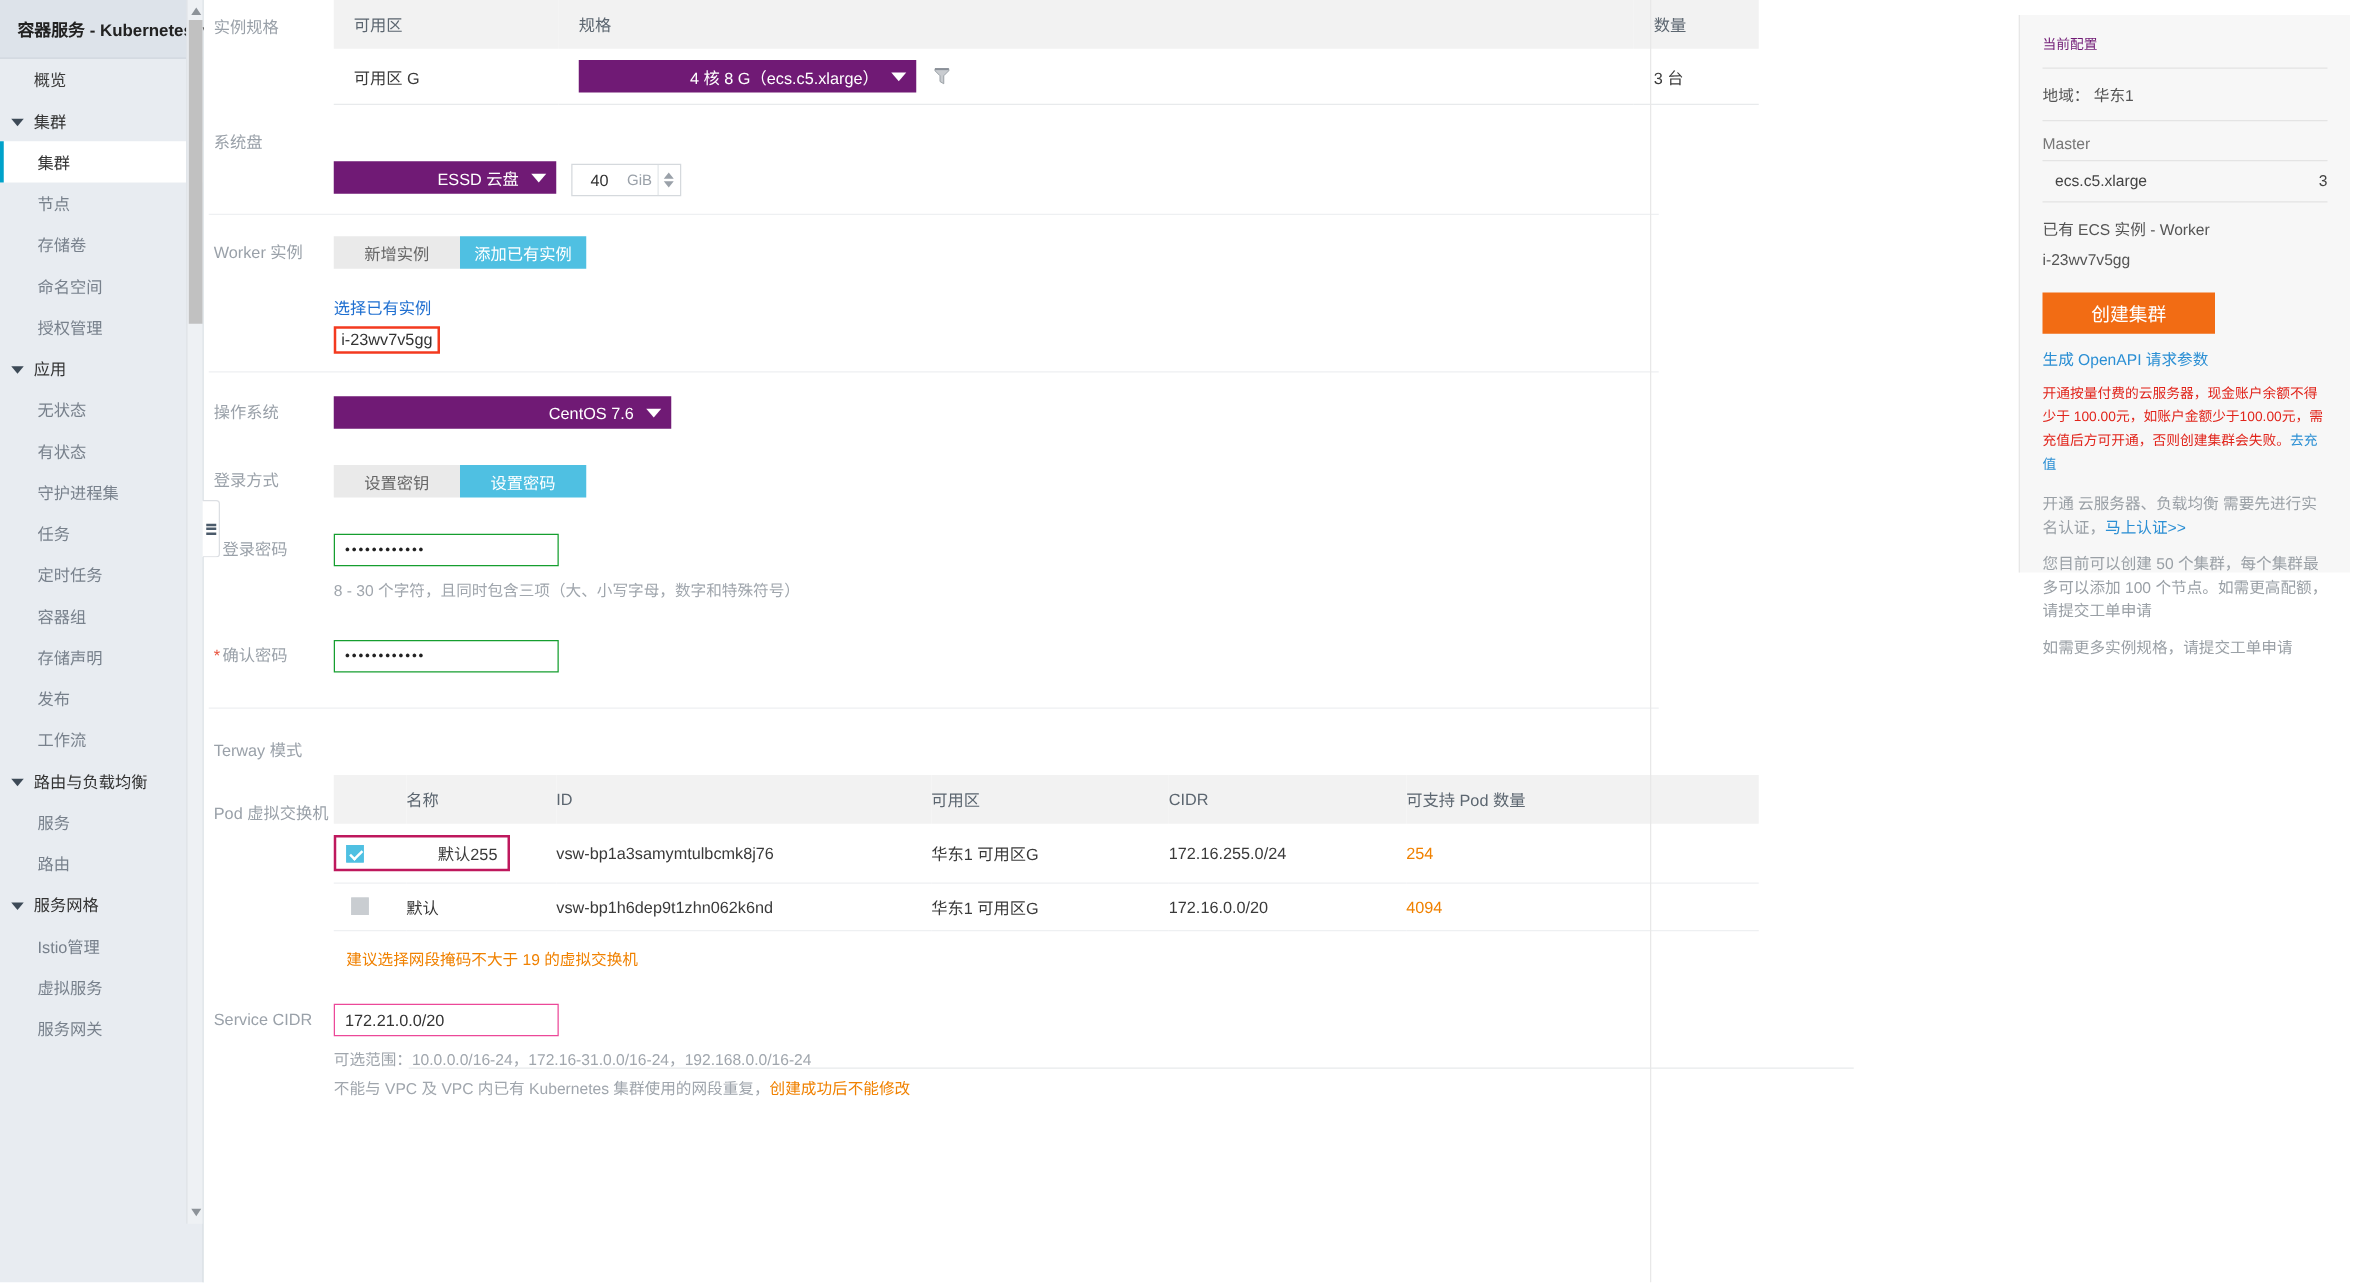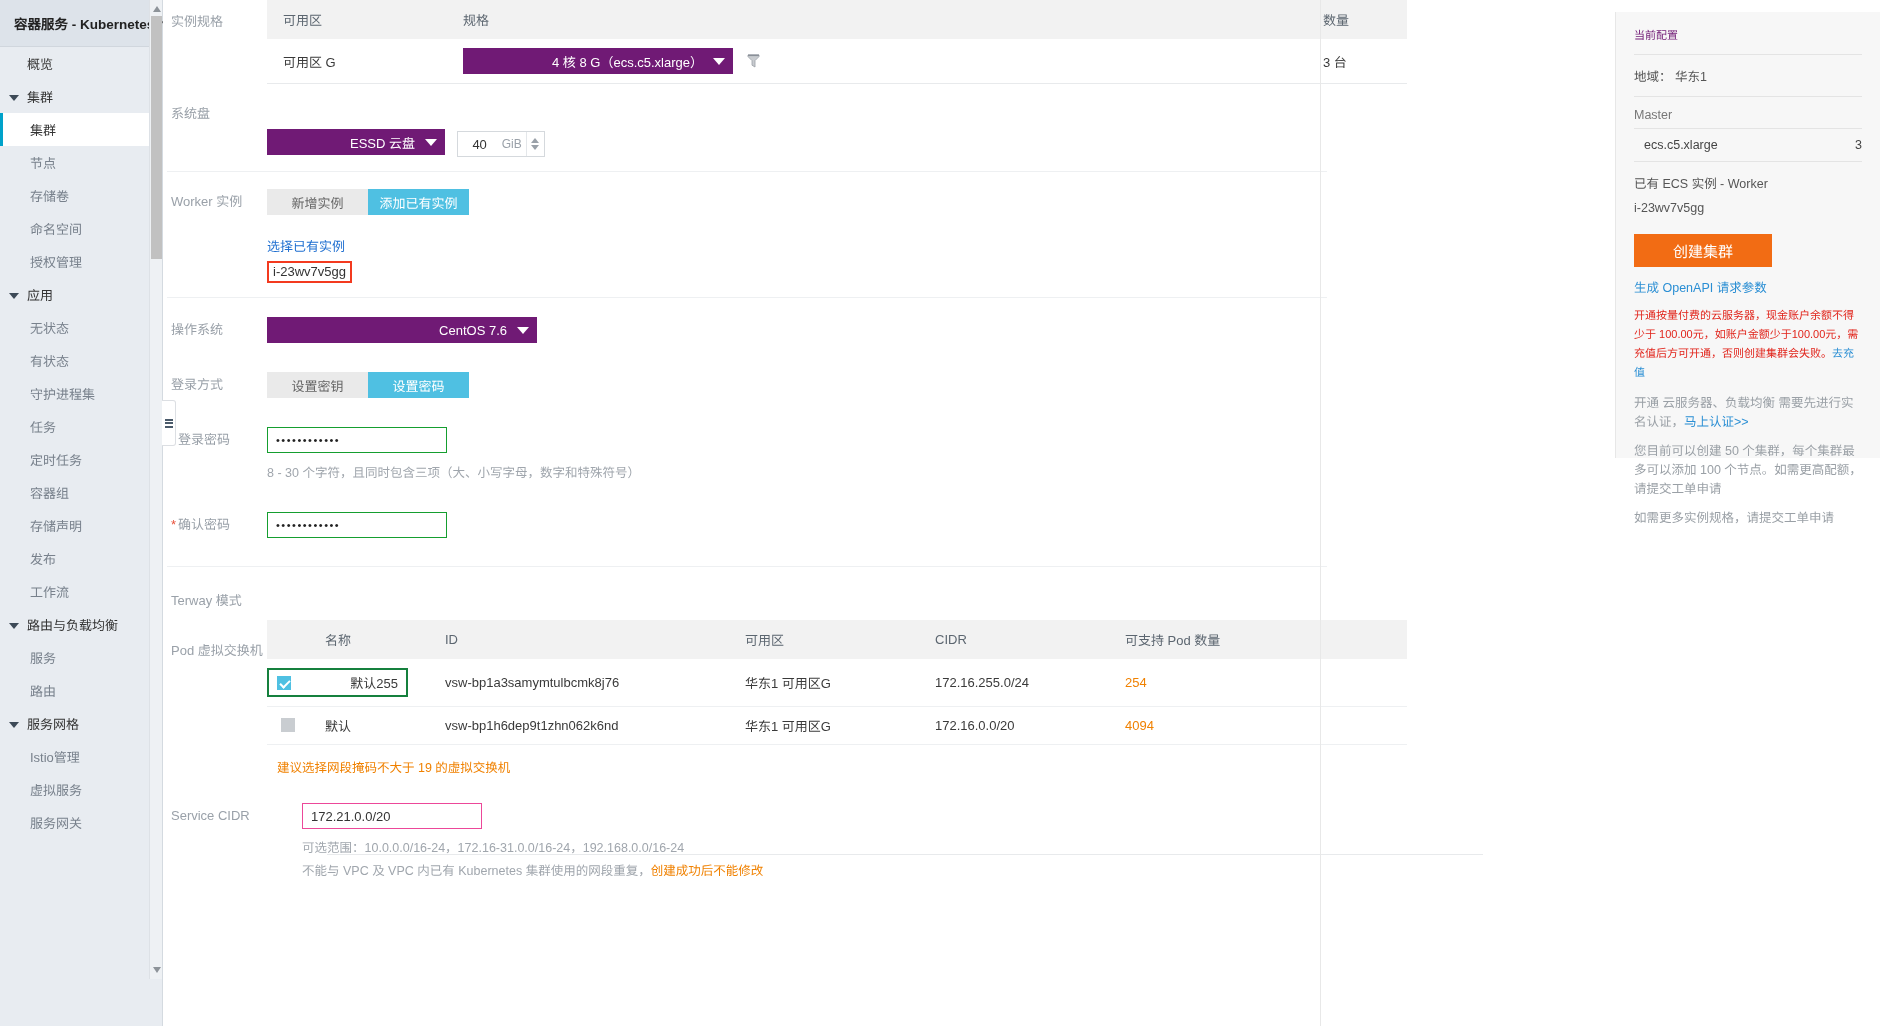--- a/index.html
+++ b/index.html
@@ -247,21 +247,21 @@
   }
   .cb.checked:after {
     content: "";
     position: absolute; left: 4px; top: 1px;
     width: 4px; height: 8px;
     border: solid #fff; border-width: 0 2px 2px 0;
     transform: rotate(45deg);
   }
   .cb.grey { background: #c9cdd1; border-color: #c9cdd1; }
 
-  .checkrow-hl { display: inline-block; border: 2px solid #15803d; padding: 3px 8px; }
+  .checkrow-hl { display: inline-block; border: 2px solid #be185d; padding: 3px 8px; }
 
   
   .rightpanel {
     width: 265px;
     flex: 0 0 265px;
     background: #f7f7f7;
     border-left: 1px solid #e7e7e7;
     padding: 0;
     margin: 12px 14px 0 14px;
     height: 446px;
@@ -566,21 +566,21 @@
                 <td style="padding-left:0;">华东1 可用区G</td>
                 <td style="padding-left:0;">172.16.0.0/20</td>
                 <td style="padding-left:0;color:#f08100;">4094</td>
               </tr>
             </tbody>
           </table>
           <div class="warn" style="padding:12px 0 0 10px;">建议选择网段掩码不大于 19 的虚拟交换机</div>
         </div>
       </div>
 
-      <div class="row noborder" style="padding-top:18px;gap:35px;">
+      <div class="row noborder" style="padding-top:18px;">
         <div class="lbl">Service CIDR</div>
         <div class="fld">
           <span class="inp">
             <span>172.21.0.0/20</span>
           </span>
           <div class="hint" style="padding-top:9px;">可选范围：10.0.0.0/16-24，172.16-31.0.0/16-24，192.168.0.0/16-24</div>
           <div class="hint" style="padding-top:3px;">
             <span>不能与 VPC 及 VPC 内已有 Kubernetes 集群使用的网段重复，</span><span class="warn">创建成功后不能修改</span>
           </div>
         </div>

